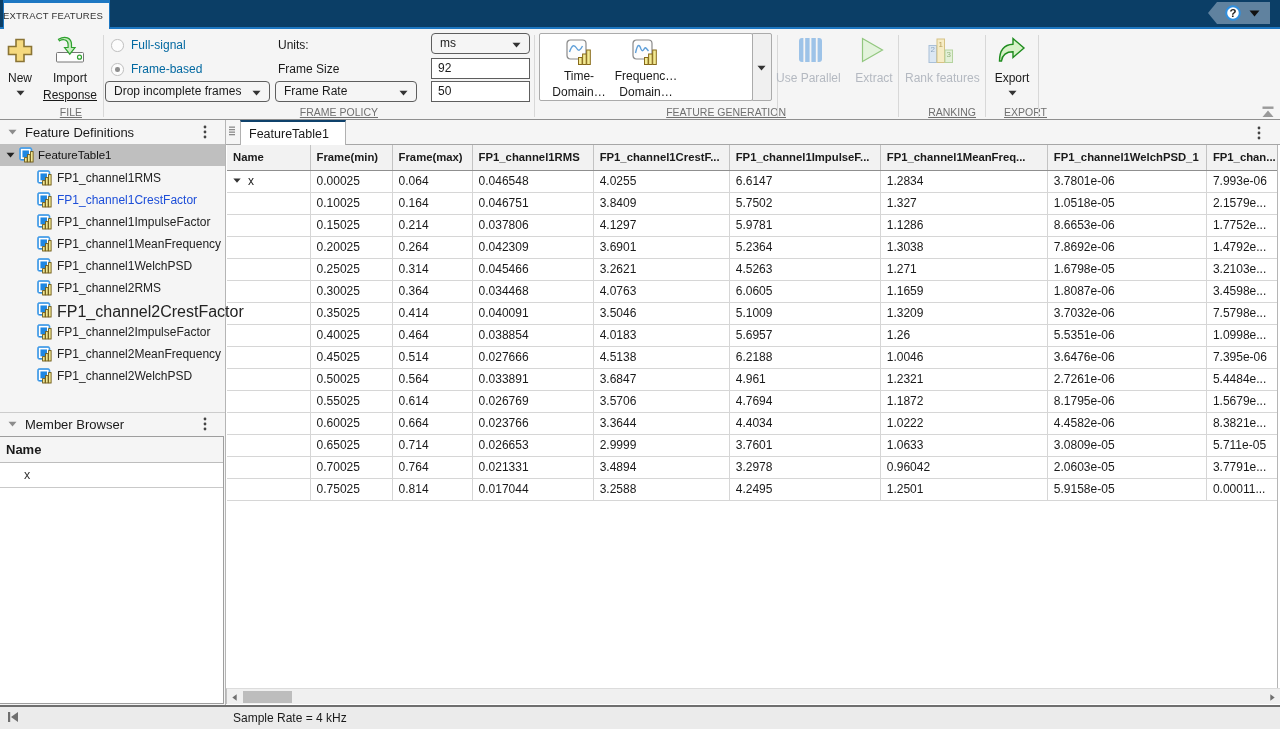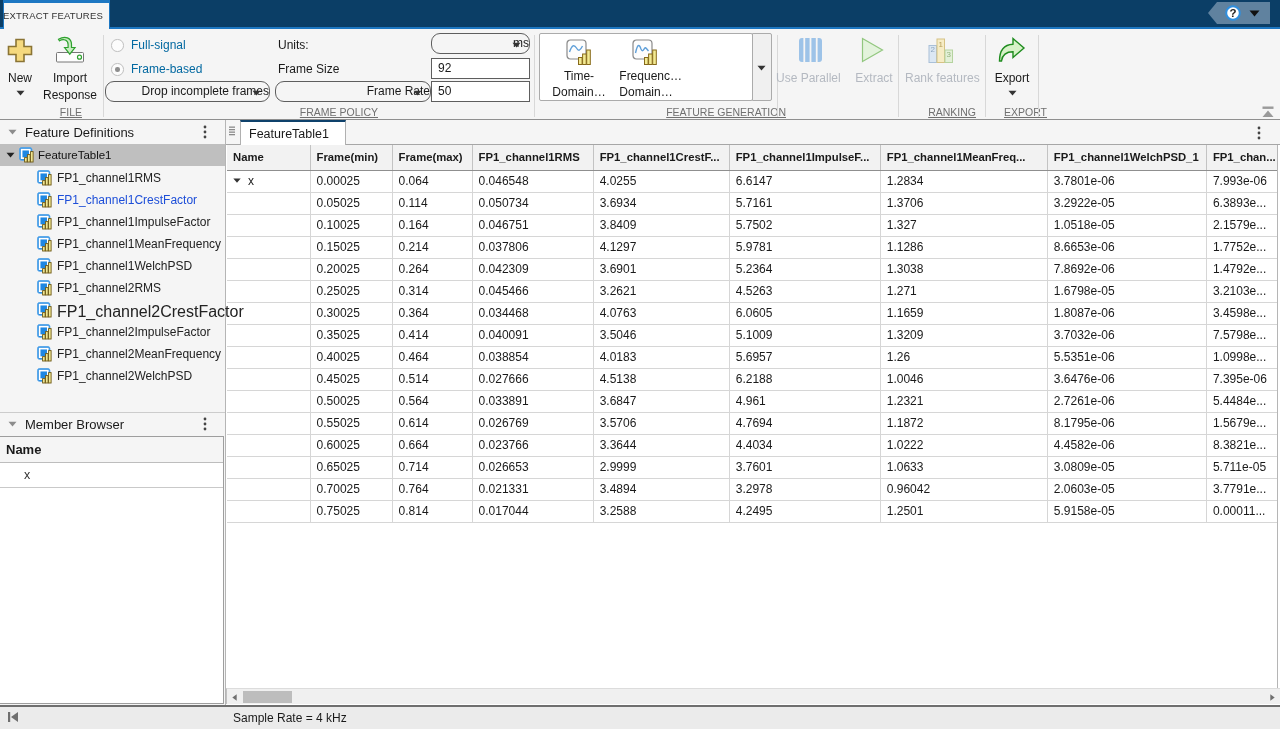--- a/index.html
+++ b/index.html
@@ -3,21 +3,21 @@
 <style>
 *{margin:0;padding:0;box-sizing:border-box;}
 html,body{width:1280px;height:729px;overflow:hidden;}
 body{font-family:"Liberation Sans",sans-serif;position:relative;background:#fff;font-size:12px;color:#1a1a1a;}
 .abs{position:absolute;}
 svg{display:block;}
 .lbl{position:absolute;font-size:10.5px;color:#707070;text-align:right;text-decoration:underline;}
 .btxt{position:absolute;font-size:12px;color:#1a1a1a;text-align:center;white-space:nowrap;}
 .gtxt{color:#b4b9c1;}
 .sep{position:absolute;top:35px;height:82px;width:1px;background:#d8d8d8;}
-.dd{position:absolute;height:21px;border:1px solid #5e5e5e;border-radius:9px;background:#f5f5f5;font-size:12px;line-height:19px;padding-left:8px;color:#1a1a1a;white-space:nowrap;text-align:right;}
+.dd{position:absolute;height:21px;border:1px solid #5e5e5e;border-radius:4px;background:#f5f5f5;font-size:12px;line-height:19px;padding-left:8px;color:#1a1a1a;white-space:nowrap;}
 .dd .car{position:absolute;right:8px;top:7.5px;}
 .inp{position:absolute;height:21px;border:1px solid #5e5e5e;background:#fff;font-size:12px;line-height:19px;padding-left:6px;}
 .radio{position:absolute;width:12.5px;height:12.5px;border:1px solid #c0c0c0;border-radius:50%;background:#fcfcfc;}
 .radio .dot{position:absolute;left:3px;top:3px;width:4.5px;height:4.5px;border-radius:50%;background:#8e8e8e;}
 .rlbl{position:absolute;font-size:12px;color:#0369a1;}
 .flbl{position:absolute;font-size:12px;color:#1a1a1a;}
 table{border-collapse:collapse;table-layout:fixed;}
 td,th{font-size:12px;padding:0 0 0 6px;text-align:left;white-space:nowrap;overflow:hidden;height:22px;border-right:1px solid #d6d6d6;border-bottom:1px solid #d6d6d6;font-weight:normal;color:#1a1a1a;}
 th{height:25px;background:#f2f2f2;font-weight:bold;border-right:1px solid #c3c3c3;border-bottom:1px solid #8f8f8f;font-size:11.3px;}
 </style></head><body>
@@ -40,37 +40,37 @@
     <svg width="9" height="6" viewBox="0 0 9 6">
       <path d="M0.5 0.8 L8.5 0.8 L4.5 5.5 Z" fill="#333"></path>
     </svg>
   </div>
 <svg class="abs" style="left:54px;top:36px" width="32" height="27" viewBox="0 0 32 27">
 <rect x="2.5" y="16.5" width="27" height="9.5" rx="1" fill="#fdfdfd" stroke="#777"></rect>
 <path d="M4.5 3.2 C11 -0.5 17.5 1.5 17.5 8.5 L17.5 11.5 L21 11.5 L15.8 18.2 L10.6 11.5 L14.1 11.5 L14.1 8.5 C14.1 4 9.5 2.2 5.5 4.8 Z" fill="#c9edc2" stroke="#2ea12e" stroke-width="1.2"></path>
 <circle cx="25.5" cy="21.2" r="2" fill="#fff" stroke="#2ea12e" stroke-width="1.2"></circle>
 </svg>
 <div class="btxt" style="left:40px;top:71px;width:60px;">Import</div>
-<div class="btxt" style="left:34px;top:88px;width:72px;">Response</div>
+<div class="btxt" style="left:34px;top:88px;width:72px;text-decoration:underline;">Response</div>
 <div class="lbl" style="left:22px;top:106px;width:60px;">FILE</div>
 <div class="sep" style="left:103px;"></div>
 <div class="radio" style="left:111px;top:39px;"></div>
 <div class="rlbl" style="left:131px;top:38px;">Full-signal</div>
 <div class="radio" style="left:111px;top:63px;">
     <div class="dot"></div>
   </div>
 <div class="rlbl" style="left:131px;top:62px;">Frame-based</div>
 <div class="dd" style="left:105px;top:81px;width:165px;">Drop incomplete frames<span class="car">
       <svg width="9" height="6" viewBox="0 0 9 6">
         <path d="M0.5 0.8 L8.5 0.8 L4.5 5.5 Z" fill="#333"></path>
       </svg>
     </span></div>
 <div class="flbl" style="left:278px;top:38px;">Units:</div>
 <div class="flbl" style="left:278px;top:62px;">Frame Size</div>
-<div class="dd" style="left:275px;top:81px;width:156px;">Frame Rate<span class="car">
+<div class="dd" style="left:275px;top:81px;width:142px;">Frame Rate<span class="car">
       <svg width="9" height="6" viewBox="0 0 9 6">
         <path d="M0.5 0.8 L8.5 0.8 L4.5 5.5 Z" fill="#333"></path>
       </svg>
     </span></div>
 <div class="dd" style="left:431px;top:33px;width:99px;">ms<span class="car">
       <svg width="9" height="6" viewBox="0 0 9 6">
         <path d="M0.5 0.8 L8.5 0.8 L4.5 5.5 Z" fill="#333"></path>
       </svg>
     </span></div>
 <div class="inp" style="left:431px;top:57.5px;width:99px;">92</div>
@@ -97,21 +97,21 @@
 <div class="btxt" style="left:544px;top:85px;width:70px;">Domain…</div>
 <svg class="abs" style="left:632px;top:39px" width="27" height="27" viewBox="0 0 27 27">
 <rect x="1" y="1" width="19" height="19" rx="3.5" fill="#fdfdfd" stroke="#8a8a8a" stroke-width="1.2"></rect>
 <path d="M3.5 14 C5.5 5 7 4.5 9 10 C11 15 12.5 7 14 9 L16.5 12" fill="none" stroke="#5f9fd8" stroke-width="1.4"></path>
 <g stroke="#86691b" stroke-width="1">
 <rect x="12.5" y="18.5" width="3.6" height="7" fill="#f3ea93"></rect>
 <rect x="16.6" y="15" width="3.6" height="10.5" fill="#f3ea93"></rect>
 <rect x="20.7" y="11" width="3.6" height="14.5" fill="#f3ea93"></rect>
 </g>
   </svg>
-<div class="btxt" style="left:610px;top:69px;width:72px;text-align:right;">Frequenc…</div>
+<div class="btxt" style="left:610px;top:69px;width:72px;">Frequenc…</div>
 <div class="btxt" style="left:610px;top:85px;width:72px;">Domain…</div>
 <div class="lbl" style="left:646px;top:106px;width:140px;">FEATURE GENERATION</div>
 <div class="sep" style="left:777px;"></div>
 <svg class="abs" style="left:799px;top:38px" width="24" height="24" viewBox="0 0 24 24">
 <path d="M0 3 Q0 0 3 0 L4.4 0 L4.4 24 L3 24 Q0 24 0 21 Z" fill="#9dc3e8"></path>
 <rect x="6.2" y="0" width="4.4" height="24" fill="#9dc3e8"></rect>
 <rect x="12.4" y="0" width="4.4" height="24" fill="#9dc3e8"></rect>
 <path d="M18.6 0 L20 0 Q23 0 23 3 L23 21 Q23 24 20 24 L18.6 24 Z" fill="#9dc3e8"></path>
 </svg>
 <div class="btxt gtxt" style="left:776px;top:71px;width:64px;">Use Parallel</div>
@@ -348,31 +348,20 @@
 <td>0.064</td>
 <td>0.046548</td>
 <td>4.0255</td>
 <td>6.6147</td>
 <td>1.2834</td>
 <td>3.7801e-06</td>
 <td>7.993e-06</td>
 </tr>
 <tr>
 <td></td>
-<td>0.05025</td>
-<td>0.114</td>
-<td>0.050734</td>
-<td>3.6934</td>
-<td>5.7161</td>
-<td>1.3706</td>
-<td>3.2922e-05</td>
-<td>6.3893e...</td>
-</tr>
-<tr>
-<td></td>
 <td>0.10025</td>
 <td>0.164</td>
 <td>0.046751</td>
 <td>3.8409</td>
 <td>5.7502</td>
 <td>1.327</td>
 <td>1.0518e-05</td>
 <td>2.1579e...</td>
 </tr>
 <tr>

